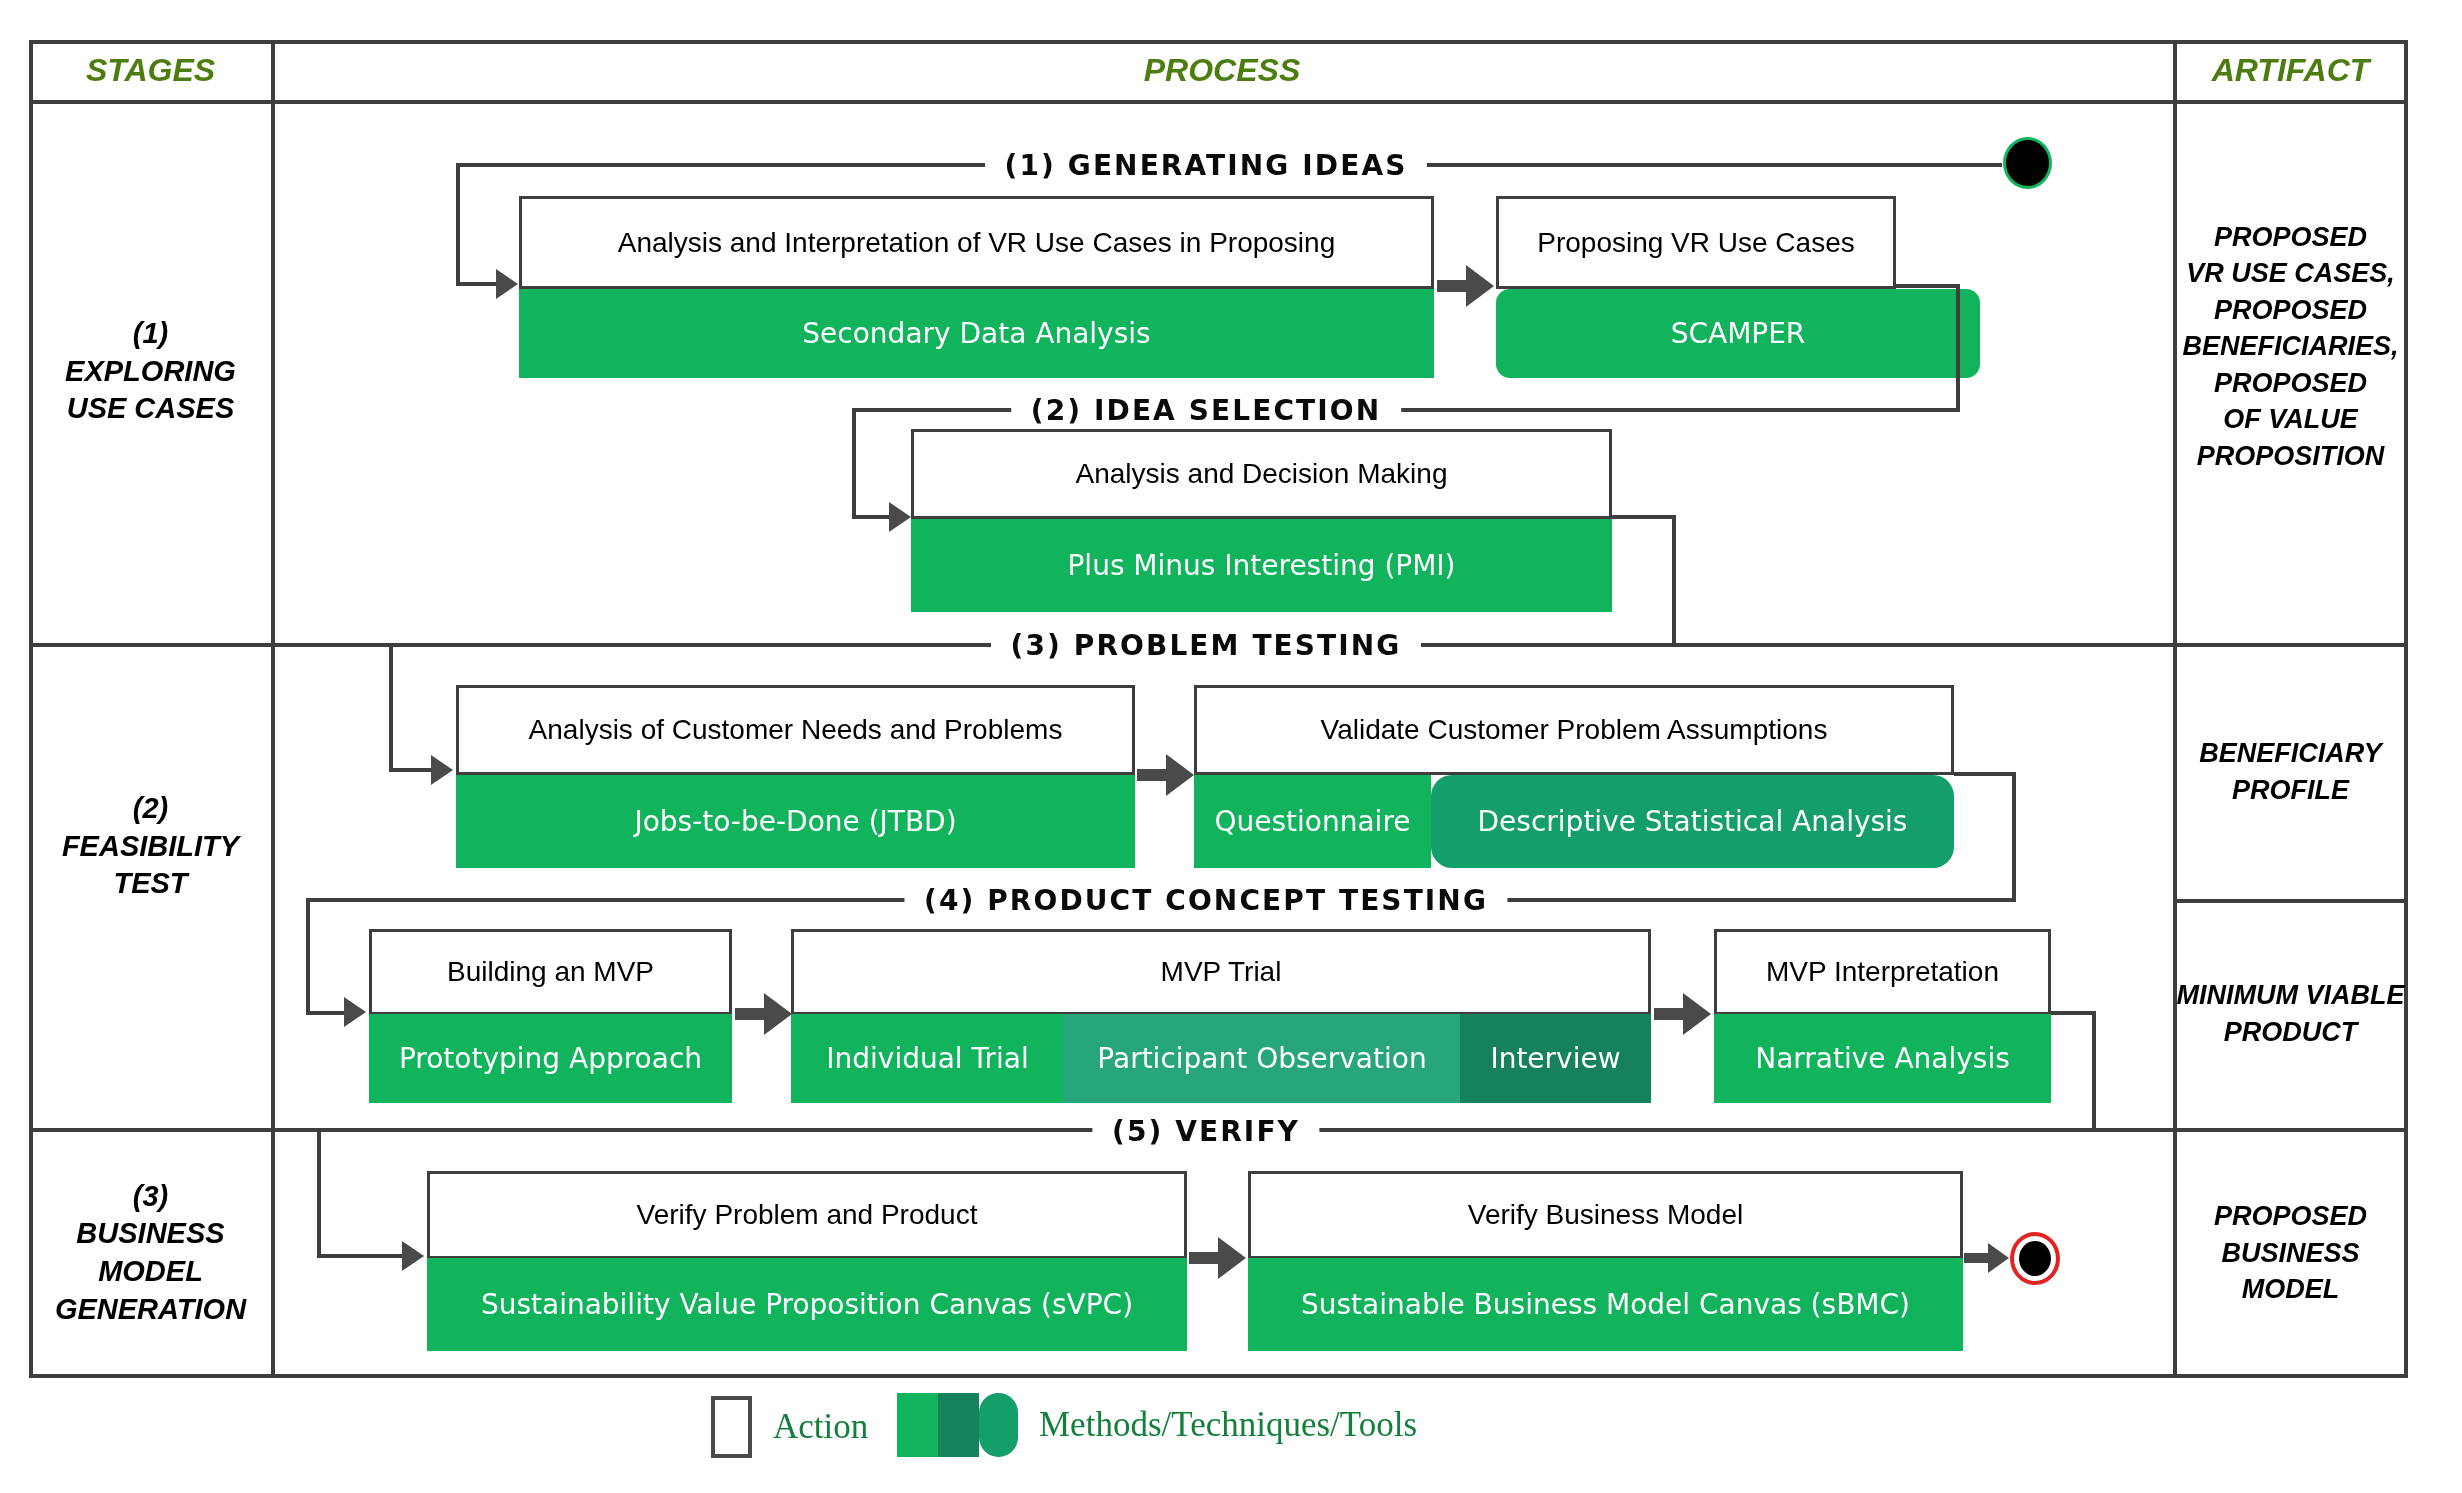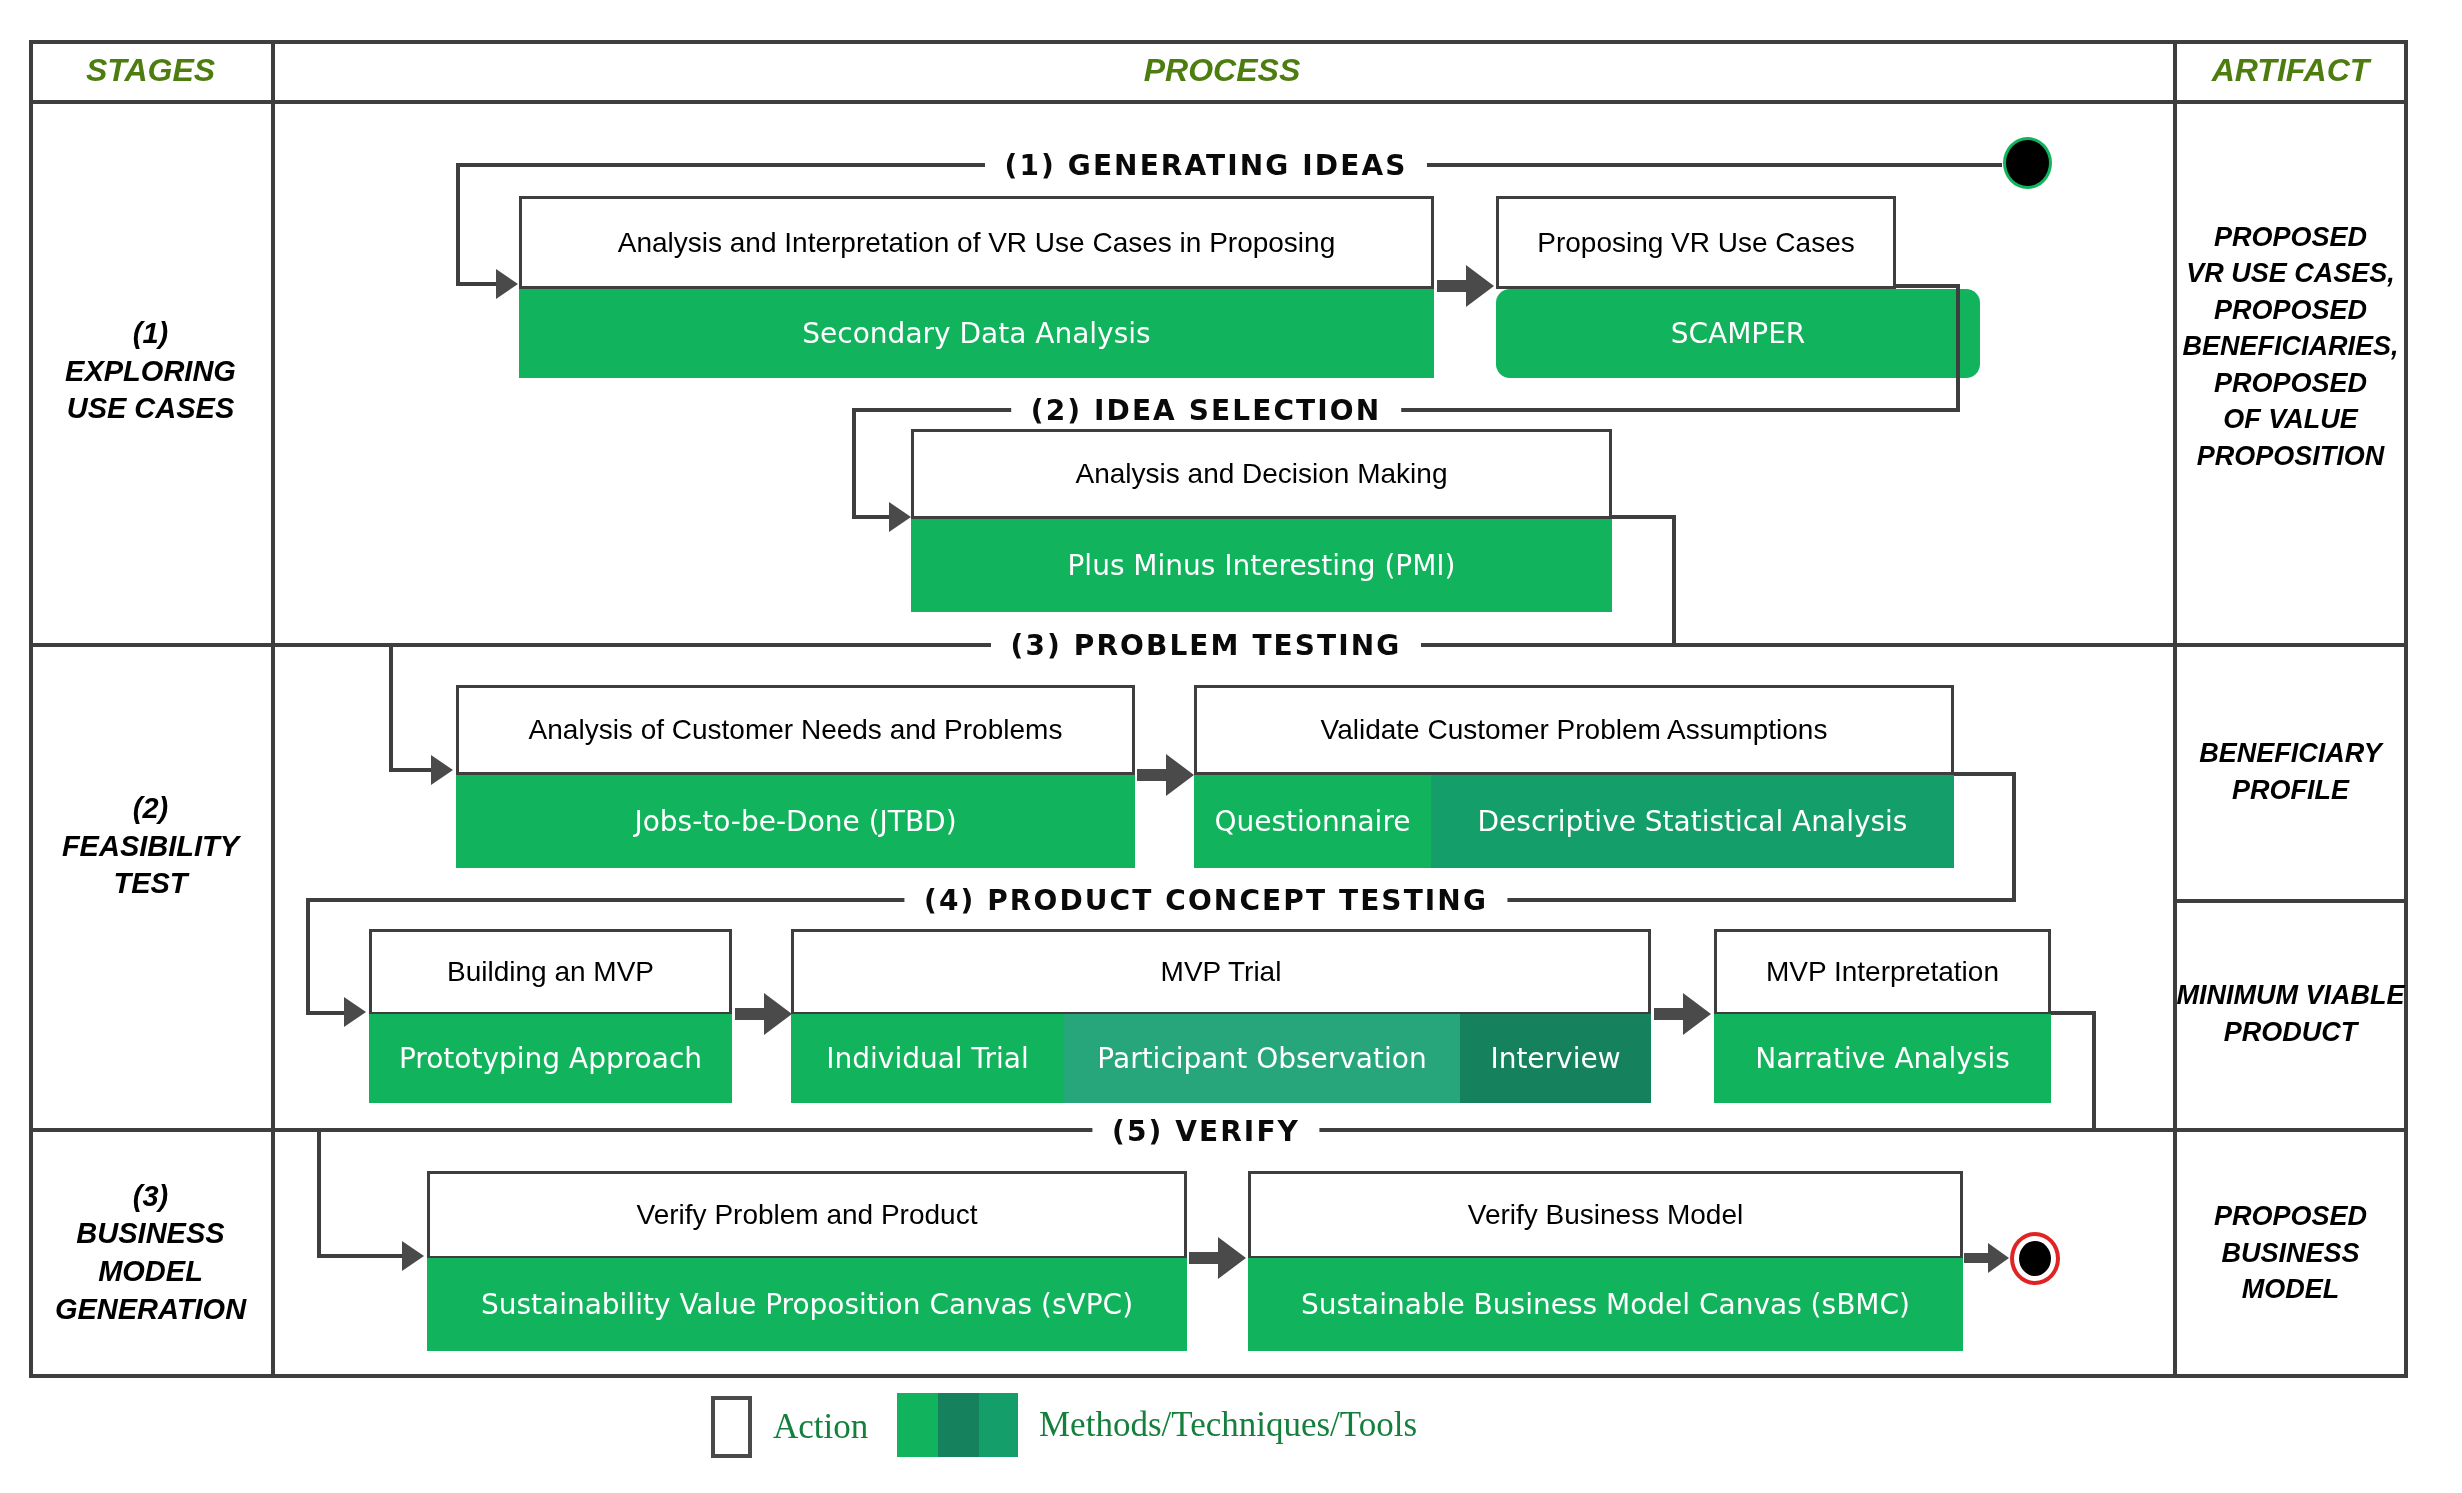--- a/index.html
+++ b/index.html
@@ -12,21 +12,21 @@
   .stage{font-size:29px;font-weight:bold;font-style:italic;color:#000;white-space:pre-line;line-height:1.3;}
   .artifact{font-size:27px;font-weight:bold;font-style:italic;color:#000;white-space:pre-line;line-height:1.35;}
   .phase-label{position:absolute;transform:translate(-50%,-50%);background:#ffffff;padding:2.8px 19.6px;
     font-family:"DejaVu Sans",sans-serif;font-size:28px;font-weight:bold;letter-spacing:2.1px;color:#0a0a0a;white-space:nowrap;}
   .action-box{position:absolute;background:#ffffff;border:3.5px solid #3E3E3E;display:flex;align-items:center;justify-content:center;
     box-sizing:border-box;font-size:28px;color:#000;text-align:center;}
   .method-bar{position:absolute;display:flex;align-items:center;justify-content:center;color:#ffffff;
     font-family:"DejaVu Sans",sans-serif;font-size:28px;text-align:center;}
   .g-light{background:#12B35D;}
   .g-mid{background:#27A67C;}
-  .g-teal{background:#149E6A;}
+  .g-teal{background:#149E6A;border-radius:21px;}
   .g-dark{background:#15825D;}
   .flow-arrow{position:absolute;display:flex;align-items:center;}
   .flow-arrow .shaft{width:29px;height:12.6px;background:#4A4A4A;}
   .flow-arrow .head{width:0;height:0;border-top:21px solid transparent;border-bottom:21px solid transparent;border-left:28px solid #4A4A4A;}
   .small-arrow .shaft{width:24px;height:9.8px;background:#4A4A4A;}
   .small-arrow .head{width:0;height:0;border-top:15.4px solid transparent;border-bottom:15.4px solid transparent;border-left:21px solid #4A4A4A;}
   .start-node{position:absolute;width:43px;height:46px;border-radius:50%;background:#000;border:3.5px solid #12B35D;box-sizing:content-box;}
   .end-node{position:absolute;width:50px;height:53px;border-radius:50%;border:4.2px solid #E02424;background:#fff;
     display:flex;align-items:center;justify-content:center;box-sizing:border-box;}
   .end-node .core{width:32px;height:35px;border-radius:50%;background:#000;}

